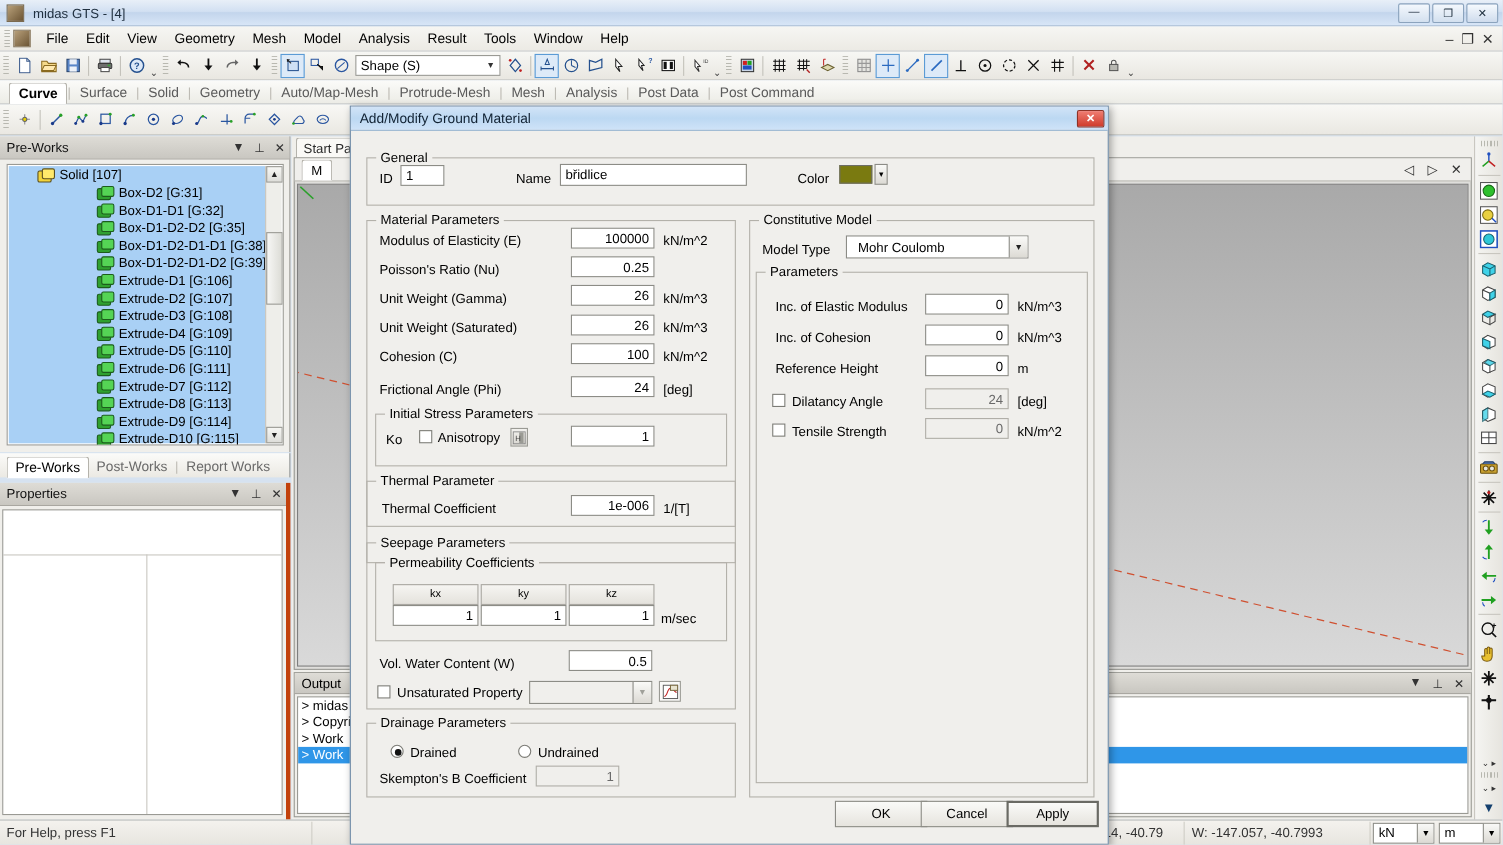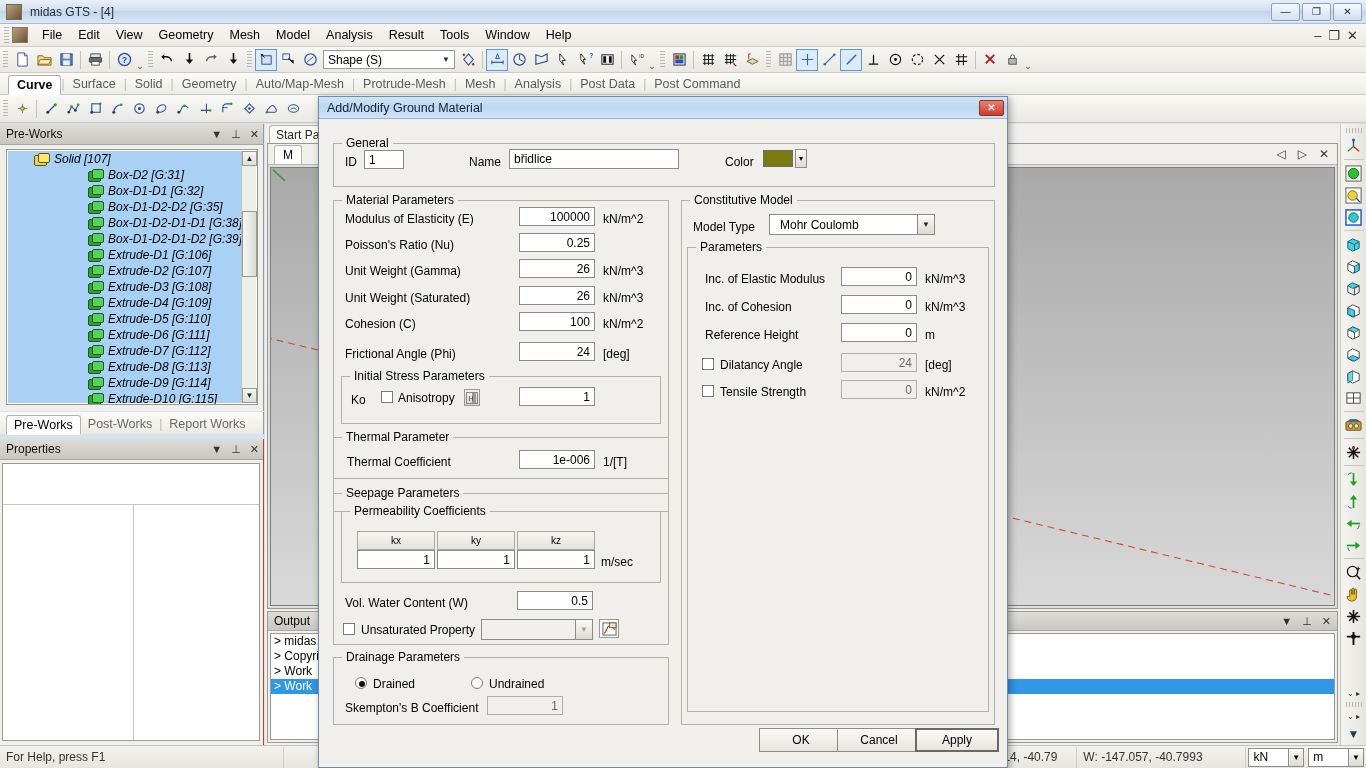--- a/index.html
+++ b/index.html
@@ -110,21 +110,21 @@
     height: 21px; background: linear-gradient(to bottom,#dedcd6,#c9c7c1);
     display: flex; align-items: center; padding: 0 4px 0 6px;
     font-size: 12px; color: #111; border-bottom: 1px solid #a9a7a1;
   }
   .dock-head .hbtns { margin-left: auto; display: flex; gap: 9px; align-items: center;
     font-size: 11px; color: #333; }
   .tree {
     position: absolute; left: 6px; top: 25px; width: 252px; height: 256px;
     background: #fff; border: 1px solid #9a9a94; overflow: hidden;
   }
-  .tree-inner { position: absolute; inset: 1px 16px 1px 1px; background: #a9d0f5; font-style: italic; }
+  .tree-inner { position: absolute; inset: 1px 16px 1px 1px; background: #a9d0f5; }
   .tree-row { height: 16px; display: flex; align-items: center; font-size: 12px; color: #000;
     white-space: nowrap; }
   .tree-row.root { padding-left: 26px; }
   .tree-row.child { padding-left: 80px; }
   .tree-expander {
     position: absolute; left: 28px; top: 4px; width: 9px; height: 9px;
     border: 1px solid #808080; background: #fff; font-size: 8px; line-height: 7px;
     text-align: center; color: #000;
   }
   .ico-solid {
@@ -163,21 +163,21 @@
     background: linear-gradient(to bottom,#fbfbf9,#ebe9e3); border-right: 1px solid #9a9a94;
     display: flex; align-items: flex-end; padding-left: 6px;
   }
   .wtab { font-size: 12.5px; color: #6a6a6a; padding: 3px 7px; }
   .wtab.sel { color: #000; background: #fff; border: 1px solid #b5b3ac; border-bottom-color: #fff;
     border-radius: 3px 3px 0 0; margin-bottom: -1px; padding: 2px 7px; }
   .wtab-sep { color: #bdbbb4; padding-bottom: 3px; }
 
   .dock-props {
     position: absolute; left: 0; top: 439px; width: 264px; height: 306px;
-    background: #f0efeb; border-right: 1px solid #c2410c;
+    background: #f0efeb; border-right: 4px solid #c2410c;
   }
   .props-body { position: absolute; left: 2px; top: 24px; right: 3px; bottom: 4px;
     background: #fff; border: 1px solid #9a9a94; }
   .props-split { position: absolute; left: 130px; top: 40px; bottom: 0; width: 1px; background: #c9c7c1; }
   .props-hline { position: absolute; left: 0; right: 0; top: 40px; height: 1px; background: #c9c7c1; }
 
   
   .mdi {
     position: absolute; left: 265px; top: 124px; right: 26px; bottom: 23px;
     background: #f0efeb;

